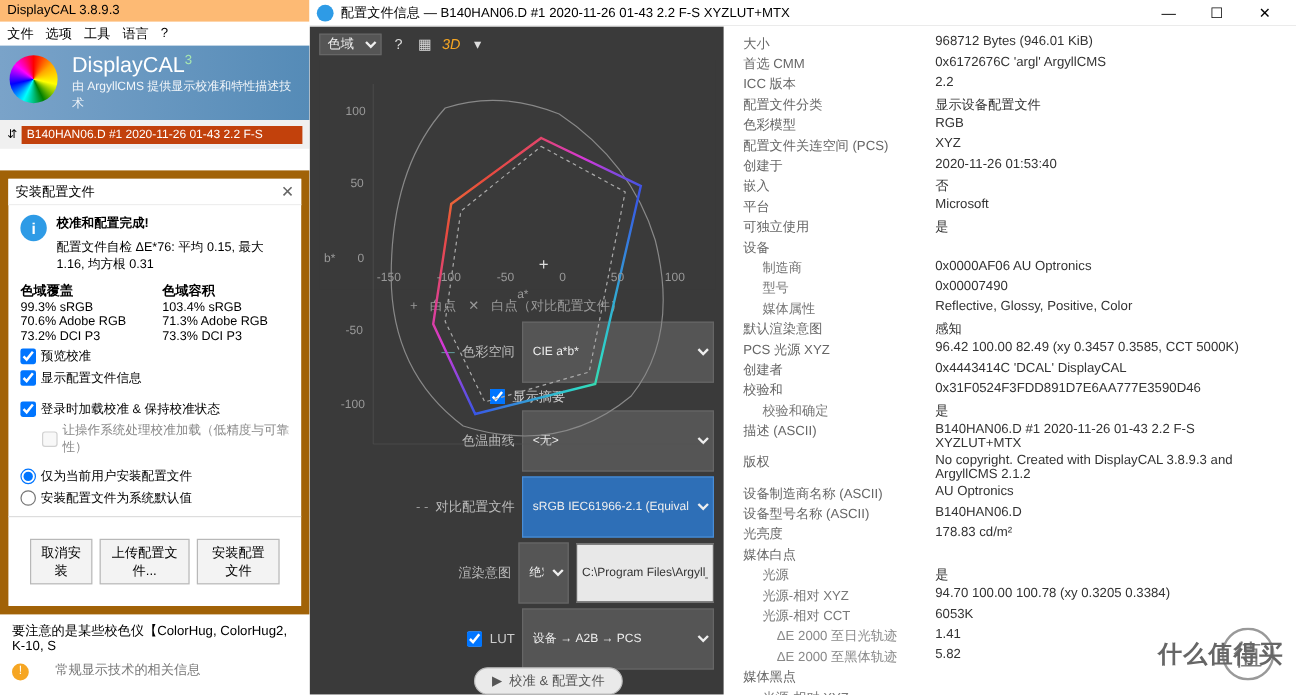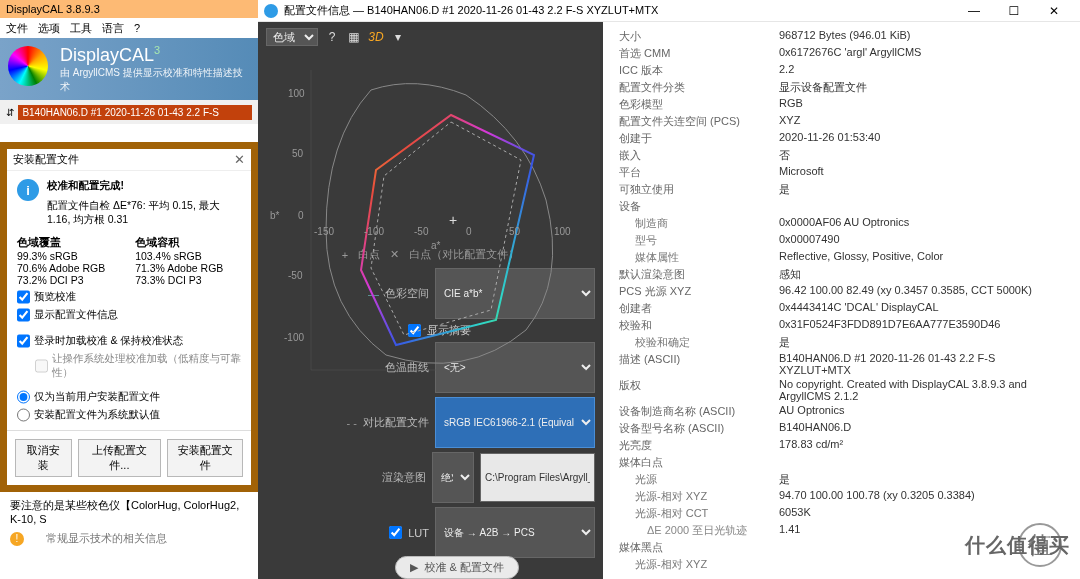--- a/index.html
+++ b/index.html
@@ -18,21 +18,21 @@
   .dialog-title { height: 22px; background: #fff; display: flex; align-items: center; justify-content: space-between; padding: 0 6px; font-size: 11px; border-bottom: 1px solid #eee; }
   .close-x { cursor: pointer; font-size: 13px; color: #666; }
   .dialog-body { padding: 8px 10px; font-size: 10.5px; }
   .success { display: flex; gap: 8px; margin-bottom: 6px; }
   .info-icon { width: 22px; height: 22px; border-radius: 50%; background: #2e9be6; color: #fff; display: flex; align-items: center; justify-content: center; font-size: 13px; font-weight: bold; flex-shrink:0; }
   .cols { display: flex; gap: 30px; margin-top: 8px; }
   .cols b { font-size: 11px; }
   .check-row { display: flex; gap: 4px; margin-top: 4px; }
   .sub-check { margin-left: 18px; color: #888; }
   .radio-row { display: flex; gap: 4px; margin-top: 4px; }
-  .dialog-buttons { display: flex; gap: 6px; padding: 8px; border-top: 1px solid #ddd; }
+  .dialog-buttons { display: flex; gap: 6px; padding: 18px; border-top: 1px solid #ddd; }
   .dialog-buttons button { padding: 3px 8px; font-size: 11px; background: #f3f3f3; border: 1px solid #b8b8b8; cursor: pointer; }
   .below-text { padding: 6px 10px; font-size: 11px; }
   .warn-icon { display:inline-block; width:14px; height:14px; border-radius:50%; background:#f6a623; color:#fff; text-align:center; line-height:14px; font-size:10px; margin-right:4px; }
   .below-sub { color:#777; margin-left:18px; }
 
   .right-win { position: absolute; left: 258px; top: 0; right: 0; height: 579px; display: flex; flex-direction: column; background: #fff; }
   .right-title { height: 22px; background: #fff; display: flex; align-items: center; padding: 0 6px; font-size: 11px; border-bottom: 1px solid #e6e6e6; }
   .win-icon { width:14px; height:14px; background:#2e9be6; border-radius:50%; margin-right:6px; }
   .win-controls { margin-left:auto; display:flex; gap:0; }
   .win-btn { width:40px; height:22px; display:flex; align-items:center; justify-content:center; cursor:pointer; font-size:12px; }
@@ -365,20 +365,24 @@
           <div class="v">94.70 100.00 100.78 (xy 0.3205 0.3384)</div>
         </div>
         <div class="info-row indent">
           <div class="k">光源-相对 CCT</div>
           <div class="v">6053K</div>
         </div>
         <div class="info-row indent2">
           <div class="k">ΔE 2000 至日光轨迹</div>
           <div class="v">1.41</div>
         </div>
+        <div class="info-row indent2">
+          <div class="k">ΔE 2000 至黑体轨迹</div>
+          <div class="v">5.82</div>
+        </div>
         <div class="info-row">
           <div class="k">媒体黑点</div>
           <div class="v"></div>
         </div>
         <div class="info-row indent">
           <div class="k">光源-相对 XYZ</div>
         </div>
       </div>
   </div>
 </div>

